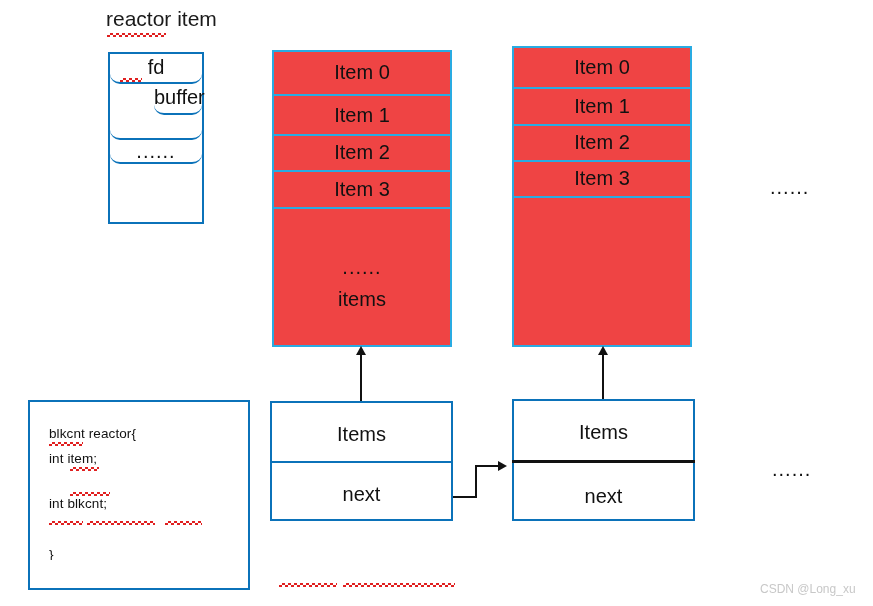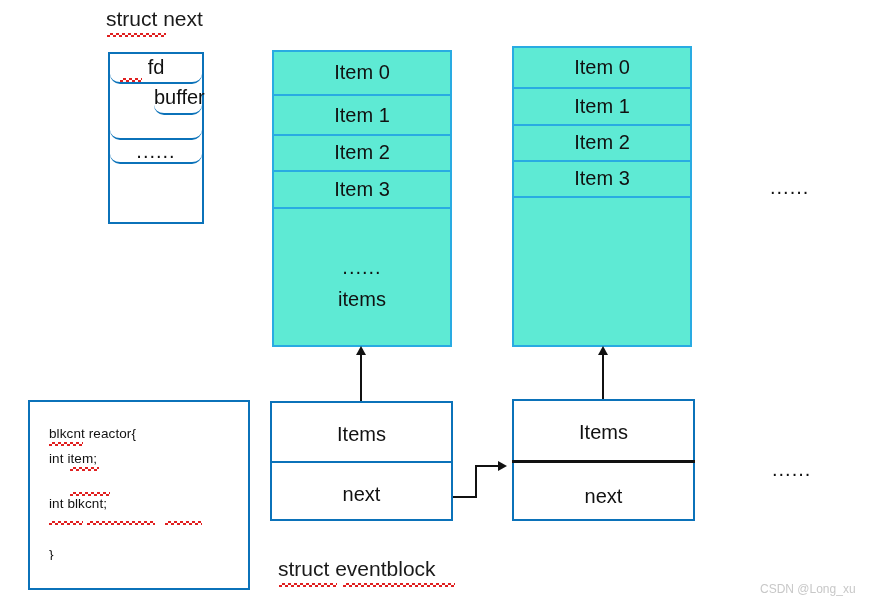--- a/index.html
+++ b/index.html
@@ -50,21 +50,21 @@
     text-align:center;
     font-size:20px;
     color:#111;
     white-space:nowrap;
   }
 
   
   .items-array{
     border:2.5px solid #29abe2;
     box-sizing:border-box;
-    background:#5eead4;
+    background:#ef4444;
   }
   .items-array .arow{
     box-sizing:border-box;
     border-bottom:2.5px solid #29abe2;
     position:relative;
   }
   .items-array .arow:last-child{border-bottom:none;}
   .items-array .atext{
     position:absolute;left:0;right:0;
     text-align:center;
@@ -140,21 +140,21 @@
     font-size:12px;
     color:#c8c8c8;
     white-space:nowrap;
   }
 </style>
 </head>
 <body>
 
 <div class="canvas">
 
-  <div class="abs title-label" style="left:106px;top:7px;">struct next</div>
+  <div class="abs title-label" style="left:106px;top:7px;">reactor item</div>
   <div class="squig" style="left:107px;top:33px;width:59px;"></div>
 
   <div class="abs item-struct" style="left:108px;top:52px;width:96px;height:172px;">
     <div class="row" style="height:30px;">
       <div class="cell" style="top:2px;">fd</div>
     </div>
     <div class="row" style="height:31px;margin-left:44px;">
       <div class="cell" style="top:2px;">buffer</div>
     </div>
     <div class="row" style="height:25px;">
@@ -251,19 +251,18 @@
     <div class="codeline" style="left:19px;top:74px;margin-top:20px;">int blkcnt;</div>
     <div class="squig" style="left:40px;top:90px;width:40px;"></div>
 
     <div class="squig" style="left:19px;top:119px;width:34px;"></div>
     <div class="squig" style="left:57px;top:119px;width:68px;"></div>
     <div class="squig" style="left:135px;top:119px;width:37px;"></div>
 
     <div class="codeline" style="left:19px;top:145px;height:13px;overflow:hidden;">}</div>
   </div>
 
-  <div class="abs title-label" style="left:278px;top:557px;">struct eventblock</div>
   <div class="squig" style="left:279px;top:583px;width:58px;"></div>
   <div class="squig" style="left:343px;top:583px;width:112px;"></div>
 
   <div class="watermark" style="left:760px;top:582px;">CSDN @Long_xu</div>
 
 </div>
 
 </body></html>

